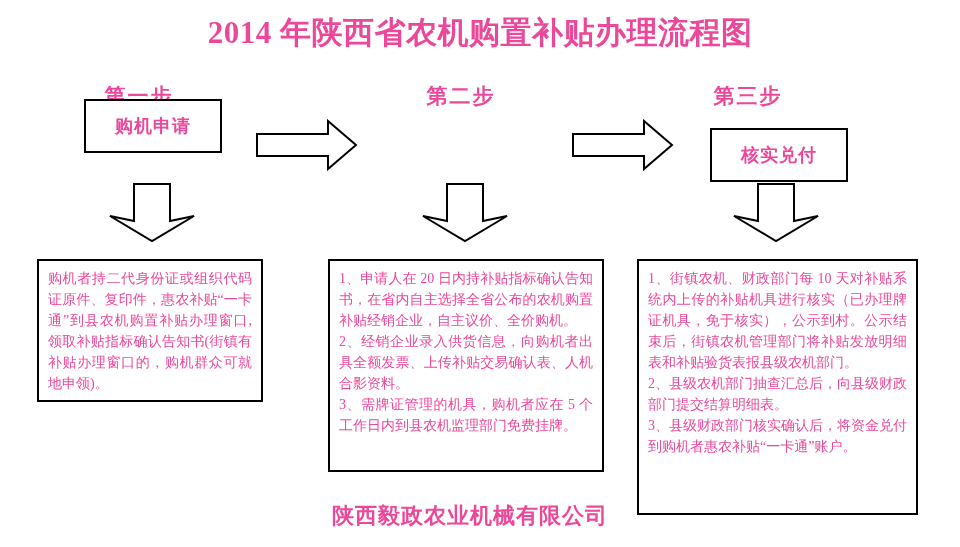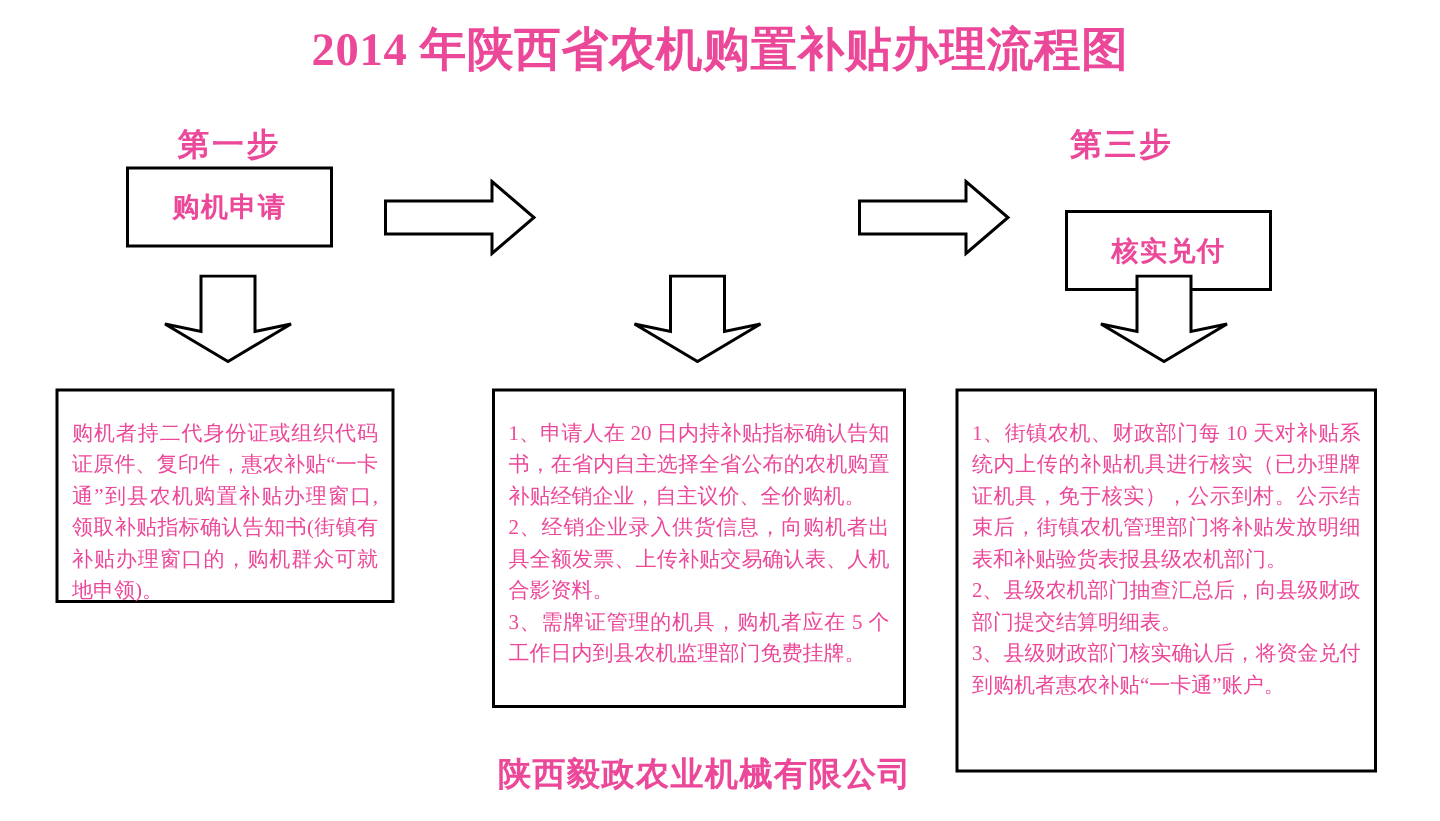--- a/index.html
+++ b/index.html
@@ -29,27 +29,27 @@
   }
   .step-label {
     position: absolute;
     top: 82px;
     width: 160px;
     text-align: center;
     font-size: 21px;
     font-weight: bold;
     letter-spacing: 2px;
   }
-  .step-label.s1 { left: 73px; }
+  .step-label.s1 { left: 59px; }
   .step-label.s2 { left: 381px; }
   .step-label.s3 { left: 668px; }
 
   .step-box {
     position: absolute;
-    top: 111px;
+    top: 99px;
     width: 138px;
     height: 54px;
     border: 2px solid #000000;
     display: flex;
     align-items: center;
     justify-content: center;
     box-sizing: border-box;
     background: #ffffff;
   }
   .step-box.b1 { left: 84px; }
@@ -79,21 +79,21 @@
   .arrow-down.d1 { left: 108px; }
   .arrow-down.d2 { left: 421px; }
   .arrow-down.d3 { left: 732px; }
 
   .detail-box {
     position: absolute;
     top: 259px;
     border: 2px solid #000000;
     box-sizing: border-box;
     background: #ffffff;
-    padding: 18px 9px;
+    padding: 7px 9px;
   }
   .detail-box.t1 { left: 37px;  width: 226px; height: 143px; }
   .detail-box.t2 { left: 328px; width: 276px; height: 213px; }
   .detail-box.t3 { left: 637px; width: 281px; height: 256px; }
   .detail-text {
     font-size: 14px;
     line-height: 21px;
     text-align: justify;
     white-space: pre-wrap;
   }
@@ -117,20 +117,21 @@
   }
 </style>
 </head>
 <body>
 
 <div class="canvas">
 
   <h1 class="page-title">2014 年陕西省农机购置补贴办理流程图</h1>
 
   <div class="step-label s1">第一步</div>
+  <div class="step-label s2">第二步</div>
   <div class="step-label s3">第三步</div>
 
   <div class="step-box b1">
     <span class="box-label">购机申请</span>
   </div>
   <div class="step-box b3">
     <span class="box-label">核实兑付</span>
   </div>
 
   <svg class="arrow-right a1" viewBox="0 0 102 52" preserveAspectRatio="none">

